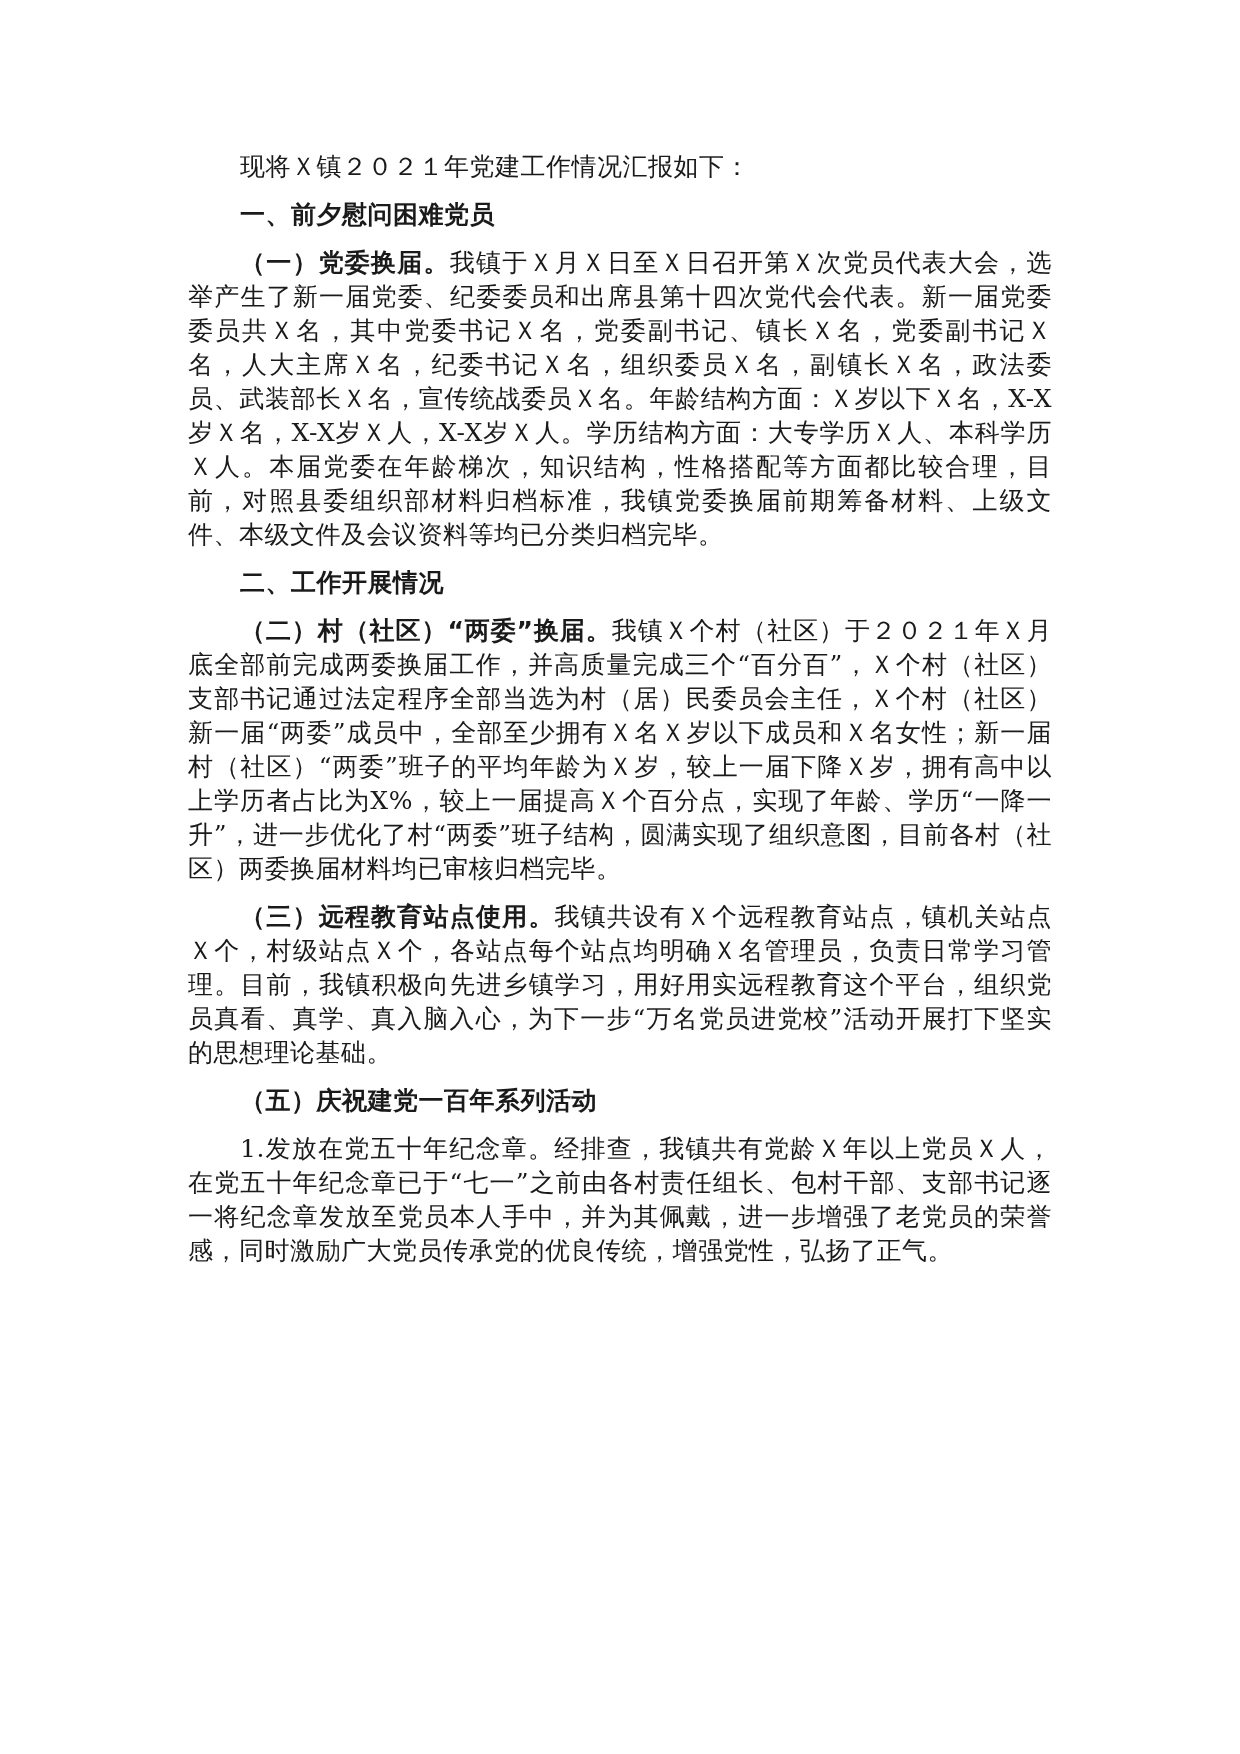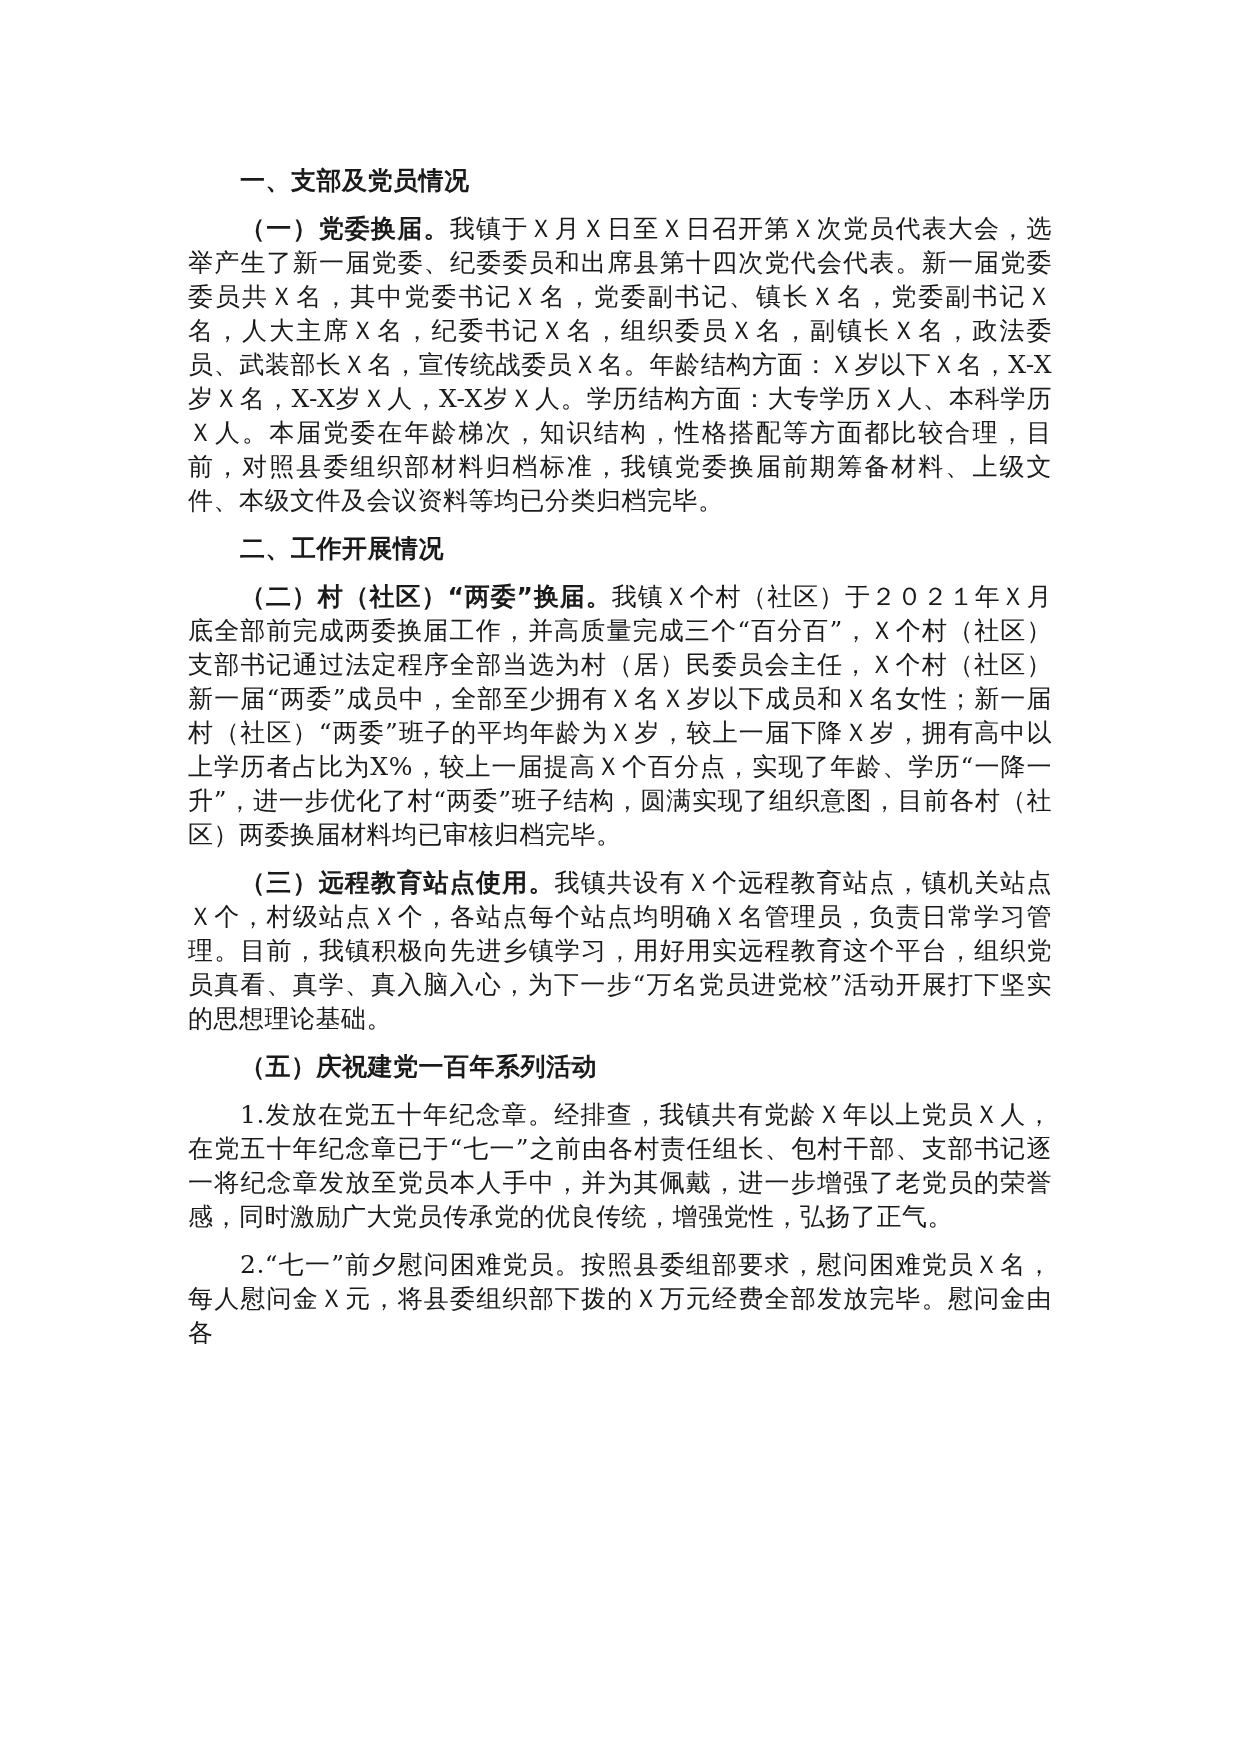--- a/index.html
+++ b/index.html
@@ -17,29 +17,29 @@
   .p { margin: 0; text-indent: 52px; text-align: justify; letter-spacing: 0.5px; }
   .gap-s { margin-top: 14px; }
   .gap-m { margin-top: 14px; }
   .h { font-family: "DejaVu Sans", "Liberation Sans", sans-serif; font-weight: bold; }
   .lead { font-family: "DejaVu Sans", "Liberation Sans", sans-serif; font-weight: bold; }
 </style>
 </head>
 <body>
 
 <div class="page">
+  <p class="p">现将Ｘ镇２０２１年党建工作情况汇报如下：</p>
 
-  <p class="p h gap-m">一、支部及党员情况</p>
+  <p class="p h gap-m">一、前夕慰问困难党员</p>
 
   <p class="p gap-m"><span class="lead">（一）党委换届。</span><span>我镇于Ｘ月Ｘ日至Ｘ日召开第Ｘ次党员代表大会，选举产生了新一届党委、纪委委员和出席县第十四次党代会代表。新一届党委委员共Ｘ名，其中党委书记Ｘ名，党委副书记、镇长Ｘ名，党委副书记Ｘ名，人大主席Ｘ名，纪委书记Ｘ名，组织委员Ｘ名，副镇长Ｘ名，政法委员、武装部长Ｘ名，宣传统战委员Ｘ名。年龄结构方面：Ｘ岁以下Ｘ名，X-X岁Ｘ名，X-X岁Ｘ人，X-X岁Ｘ人。学历结构方面：大专学历Ｘ人、本科学历Ｘ人。本届党委在年龄梯次，知识结构，性格搭配等方面都比较合理，目前，对照县委组织部材料归档标准，我镇党委换届前期筹备材料、上级文件、本级文件及会议资料等均已分类归档完毕。</span></p>
 
   <p class="p h gap-m">二、工作开展情况</p>
 
   <p class="p gap-s"><span class="lead">（二）村（社区）“两委”换届。</span><span>我镇Ｘ个村（社区）于２０２１年Ｘ月底全部前完成两委换届工作，并高质量完成三个“百分百”，Ｘ个村（社区）支部书记通过法定程序全部当选为村（居）民委员会主任，Ｘ个村（社区）新一届“两委”成员中，全部至少拥有Ｘ名Ｘ岁以下成员和Ｘ名女性；新一届村（社区）“两委”班子的平均年龄为Ｘ岁，较上一届下降Ｘ岁，拥有高中以上学历者占比为X%，较上一届提高Ｘ个百分点，实现了年龄、学历“一降一升”，进一步优化了村“两委”班子结构，圆满实现了组织意图，目前各村（社区）两委换届材料均已审核归档完毕。</span></p>
 
   <p class="p gap-s"><span class="lead">（三）远程教育站点使用。</span><span>我镇共设有Ｘ个远程教育站点，镇机关站点Ｘ个，村级站点Ｘ个，各站点每个站点均明确Ｘ名管理员，负责日常学习管理。目前，我镇积极向先进乡镇学习，用好用实远程教育这个平台，组织党员真看、真学、真入脑入心，为下一步“万名党员进党校”活动开展打下坚实的思想理论基础。</span></p>
 
 
   <p class="p gap-s"><span class="lead">（五）庆祝建党一百年系列活动</span></p>
 
   <p class="p gap-m">1.发放在党五十年纪念章。经排查，我镇共有党龄Ｘ年以上党员Ｘ人，在党五十年纪念章已于“七一”之前由各村责任组长、包村干部、支部书记逐一将纪念章发放至党员本人手中，并为其佩戴，进一步增强了老党员的荣誉感，同时激励广大党员传承党的优良传统，增强党性，弘扬了正气。</p>
-  <p class="p gap-m">2.“七一”前夕慰问困难党员。按照县委组部要求，慰问困难党员Ｘ名，每人慰问金Ｘ元，将县委组织部下拨的Ｘ万元经费全部发放完毕。慰问金由各</p>
 </div>
 
 </body></html>

